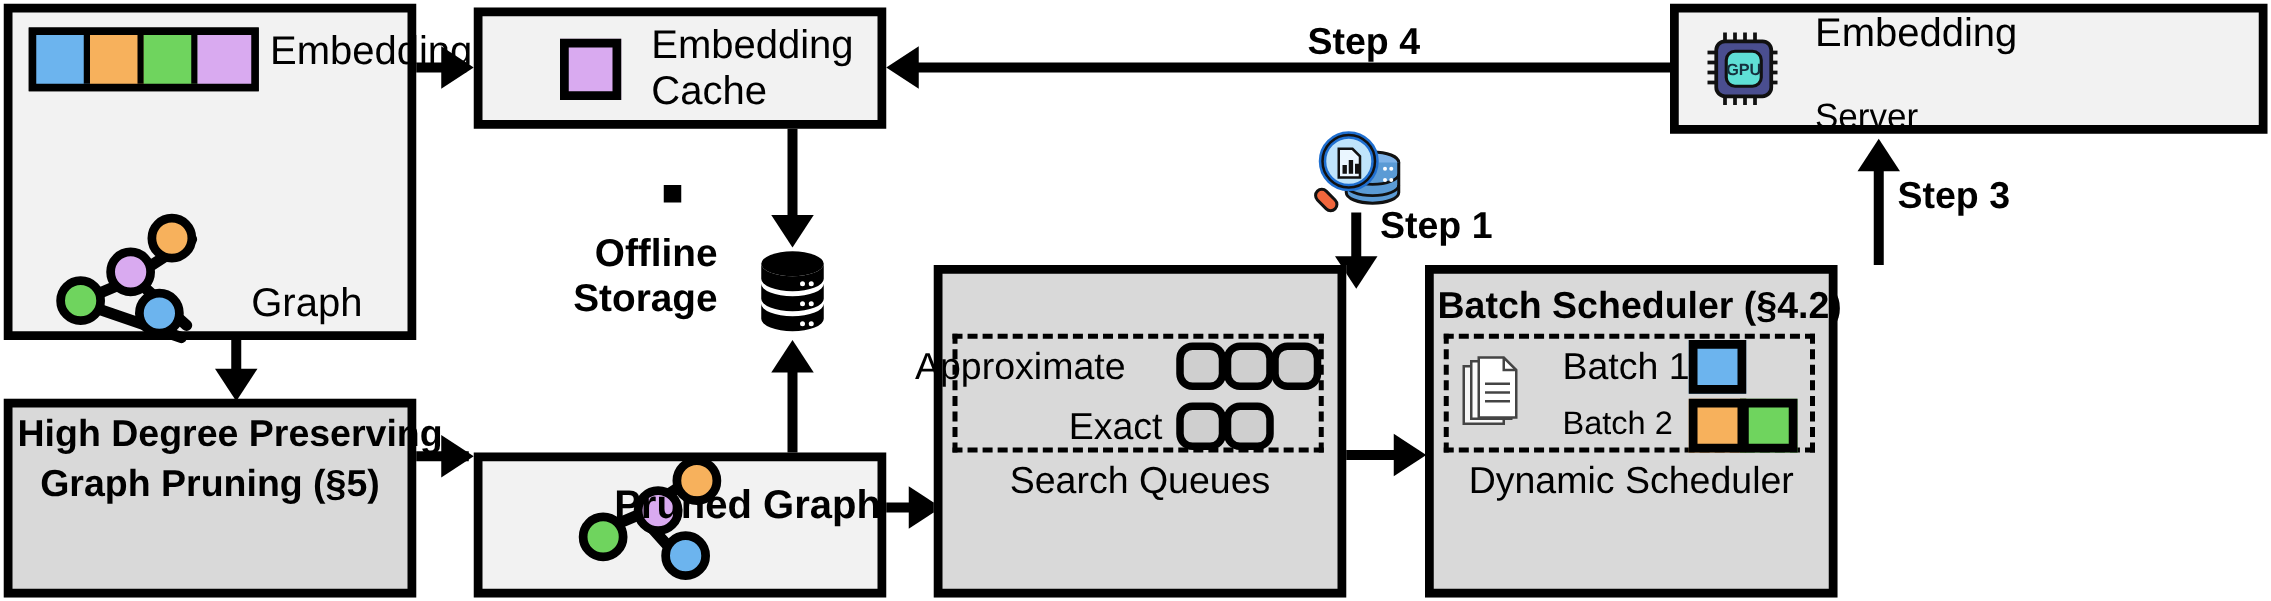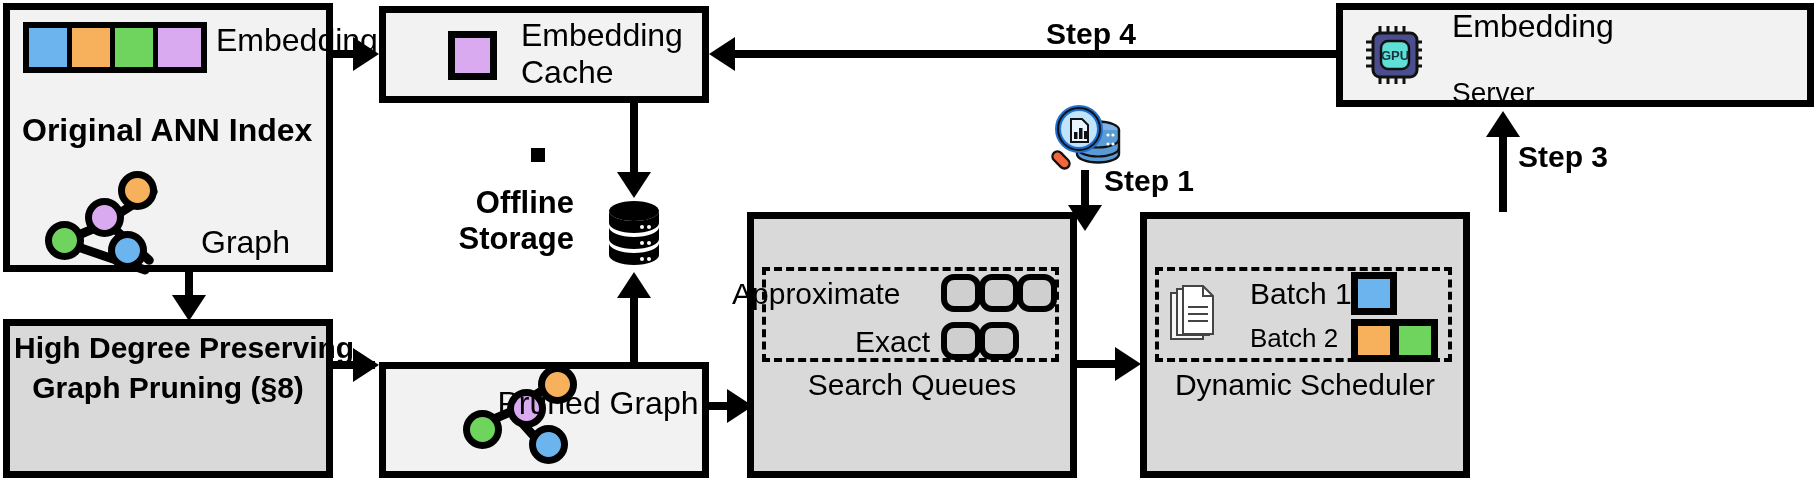--- a/index.html
+++ b/index.html
@@ -48,40 +48,39 @@
   </div>
 
   <div class="strip" style="left:23px;top:22px;width:184px;height:51px;">
     <div class="cell" style="background:#6cb4ee;"></div>
     <div class="cell" style="background:#f7b15c;"></div>
     <div class="cell" style="background:#6fd45e;"></div>
     <div class="cell" style="background:#d9aaf0;"></div>
   </div>
   <div class="lbl" style="left:216px;top:23px;font-size:32px;">Embedding</div>
 
-  <div class="lbl b" style="left:22px;top:113px;font-size:32px;">Original ANN Index</div>
 
   <div style="position:absolute;left:0;top:0;">
 
     <div class="edge" style="left:68px;top:235px;width:58px;transform:rotate(-23deg);"></div>
     <div class="edge" style="left:110px;top:215px;width:56px;transform:rotate(-33deg);"></div>
     <div class="edge" style="left:114px;top:224px;width:52px;transform:rotate(42deg);"></div>
     <div class="edge" style="left:68px;top:239px;width:86px;transform:rotate(19deg);"></div>
     <div class="node" style="left:45px;top:221px;width:39px;height:39px;background:#6fd45e;"></div>
     <div class="node" style="left:85px;top:198px;width:39px;height:39px;background:#d9aaf0;"></div>
     <div class="node" style="left:118px;top:171px;width:39px;height:39px;background:#f7b15c;"></div>
     <div class="node" style="left:108px;top:231px;width:39px;height:39px;background:#6cb4ee;"></div>
   </div>
 
   <div class="lbl" style="left:201px;top:225px;font-size:32px;">Graph</div>
 
   <div class="box shaded" style="left:3px;top:319px;width:330px;height:159px;">
   </div>
   <div class="lbl b" style="left:14px;top:331px;width:308px;text-align:center;font-size:30px;">High Degree Preserving</div>
-  <div class="lbl b" style="left:14px;top:371px;width:308px;text-align:center;font-size:30px;">Graph Pruning (§8)</div>
+  <div class="lbl b" style="left:14px;top:371px;width:308px;text-align:center;font-size:30px;">Graph Pruning (§5)</div>
 
   <div class="ln" style="left:185px;top:272px;width:8px;height:32px;"></div>
   <div class="head down" style="left:172px;top:295px;"></div>
 
   <div class="ln" style="left:333px;top:50px;width:40px;height:8px;"></div>
   <div class="head right" style="left:353px;top:37px;"></div>
 
   <div class="ln" style="left:333px;top:361px;width:42px;height:8px;"></div>
   <div class="head right" style="left:353px;top:348px;"></div>
 
@@ -120,21 +119,21 @@
   </div>
   <div style="position:absolute;left:0;top:0;">
     <div class="edge" style="left:474px;top:423px;width:54px;transform:rotate(-23deg);"></div>
     <div class="edge" style="left:513px;top:405px;width:55px;transform:rotate(-33deg);"></div>
     <div class="edge" style="left:518px;top:414px;width:50px;transform:rotate(48deg);"></div>
     <div class="node" style="left:463px;top:410px;width:39px;height:39px;background:#6fd45e;"></div>
     <div class="node" style="left:507px;top:389px;width:39px;height:39px;background:#d9aaf0;"></div>
     <div class="node" style="left:538px;top:365px;width:39px;height:39px;background:#f7b15c;"></div>
     <div class="node" style="left:529px;top:425px;width:39px;height:39px;background:#6cb4ee;"></div>
   </div>
-  <div class="lbl" style="left:598px;top:404px;font-size:32px;transform:translate(-50%,-50%);">Pruned Graph</div>
+  <div class="lbl" style="left:598px;top:404px;font-size:32px;transform:translate(-50%,-50%);font-weight:bold;">Pruned Graph</div>
 
   <div class="ln" style="left:709px;top:402px;width:38px;height:8px;"></div>
   <div class="head right" style="left:727px;top:389px;"></div>
 
 
   <div style="position:absolute;left:1052px;top:102px;width:72px;height:72px;">
     <svg width="72" height="72" viewBox="0 0 72 72">
       <g>
         <ellipse cx="46" cy="28" rx="21" ry="8.5" fill="#7fb3e8" stroke="#111" stroke-width="2.4"></ellipse>
         <path d="M25 28 L25 52 A21 8.5 0 0 0 67 52 L67 28" fill="#5b9bd5" stroke="#111" stroke-width="2.4"></path>
@@ -176,20 +175,21 @@
   <div class="slot" style="left:979px;top:322px;width:40px;height:38px;"></div>
 
   <div class="lbl" style="left:757px;top:368px;width:310px;text-align:center;font-size:30px;">Search Queues</div>
 
   <div class="ln" style="left:1077px;top:360px;width:58px;height:8px;"></div>
   <div class="head right" style="left:1115px;top:347px;"></div>
   <div class="lbl b" style="left:1238px;top:283px;font-size:30px;">Step 2</div>
 
   <div class="box shaded" style="left:1140px;top:212px;width:330px;height:266px;">
   </div>
+  <div class="lbl b" style="left:1150px;top:228px;width:310px;text-align:center;font-size:30px;">Batch Scheduler (§4.2)</div>
 
   <div class="dashed" style="left:1155px;top:267px;width:297px;height:95px;"></div>
 
   <div style="position:absolute;left:1167px;top:285px;width:52px;height:60px;">
     <svg width="52" height="60" viewBox="0 0 52 60">
       <path d="M4 8 h22 l10 10 v36 h-32 z" fill="#f7f7f7" stroke="#444" stroke-width="2"></path>
       <path d="M10 4 h22 l10 10 v36 h-32 z" fill="#fbfbfb" stroke="#444" stroke-width="2"></path>
       <path d="M16 1 h20 l10 10 v38 h-30 z" fill="#ffffff" stroke="#444" stroke-width="2"></path>
       <path d="M36 1 v10 h10" fill="none" stroke="#444" stroke-width="2"></path>
       <line x1="21" y1="22" x2="41" y2="22" stroke="#444" stroke-width="2"></line>

